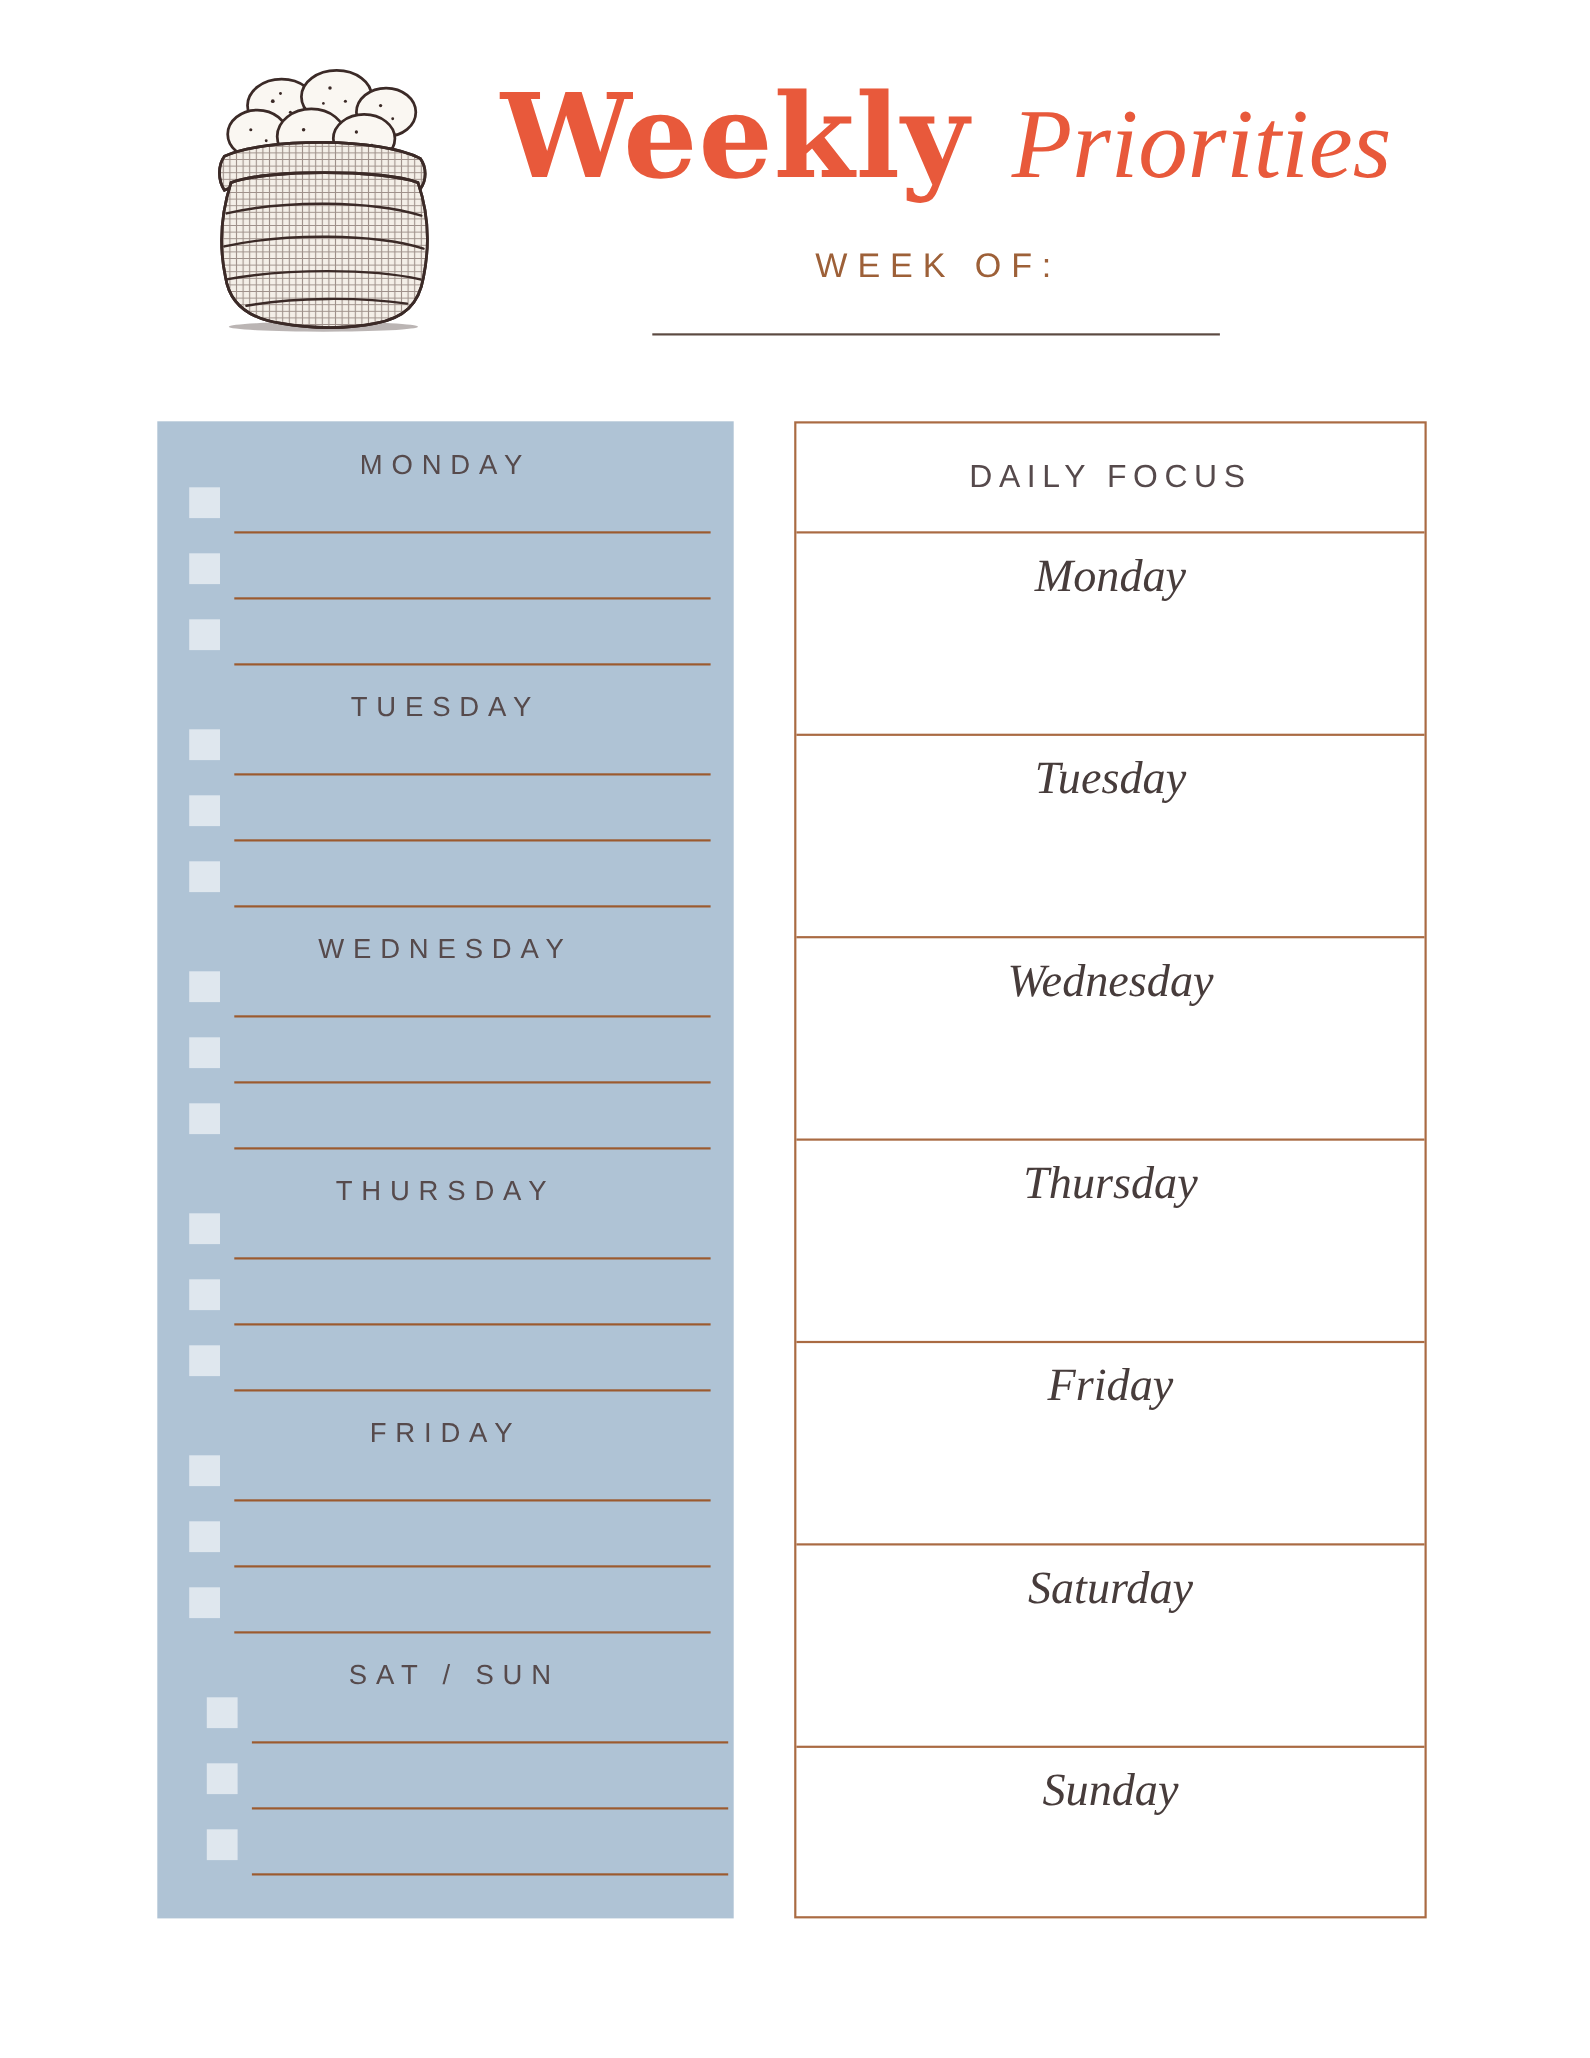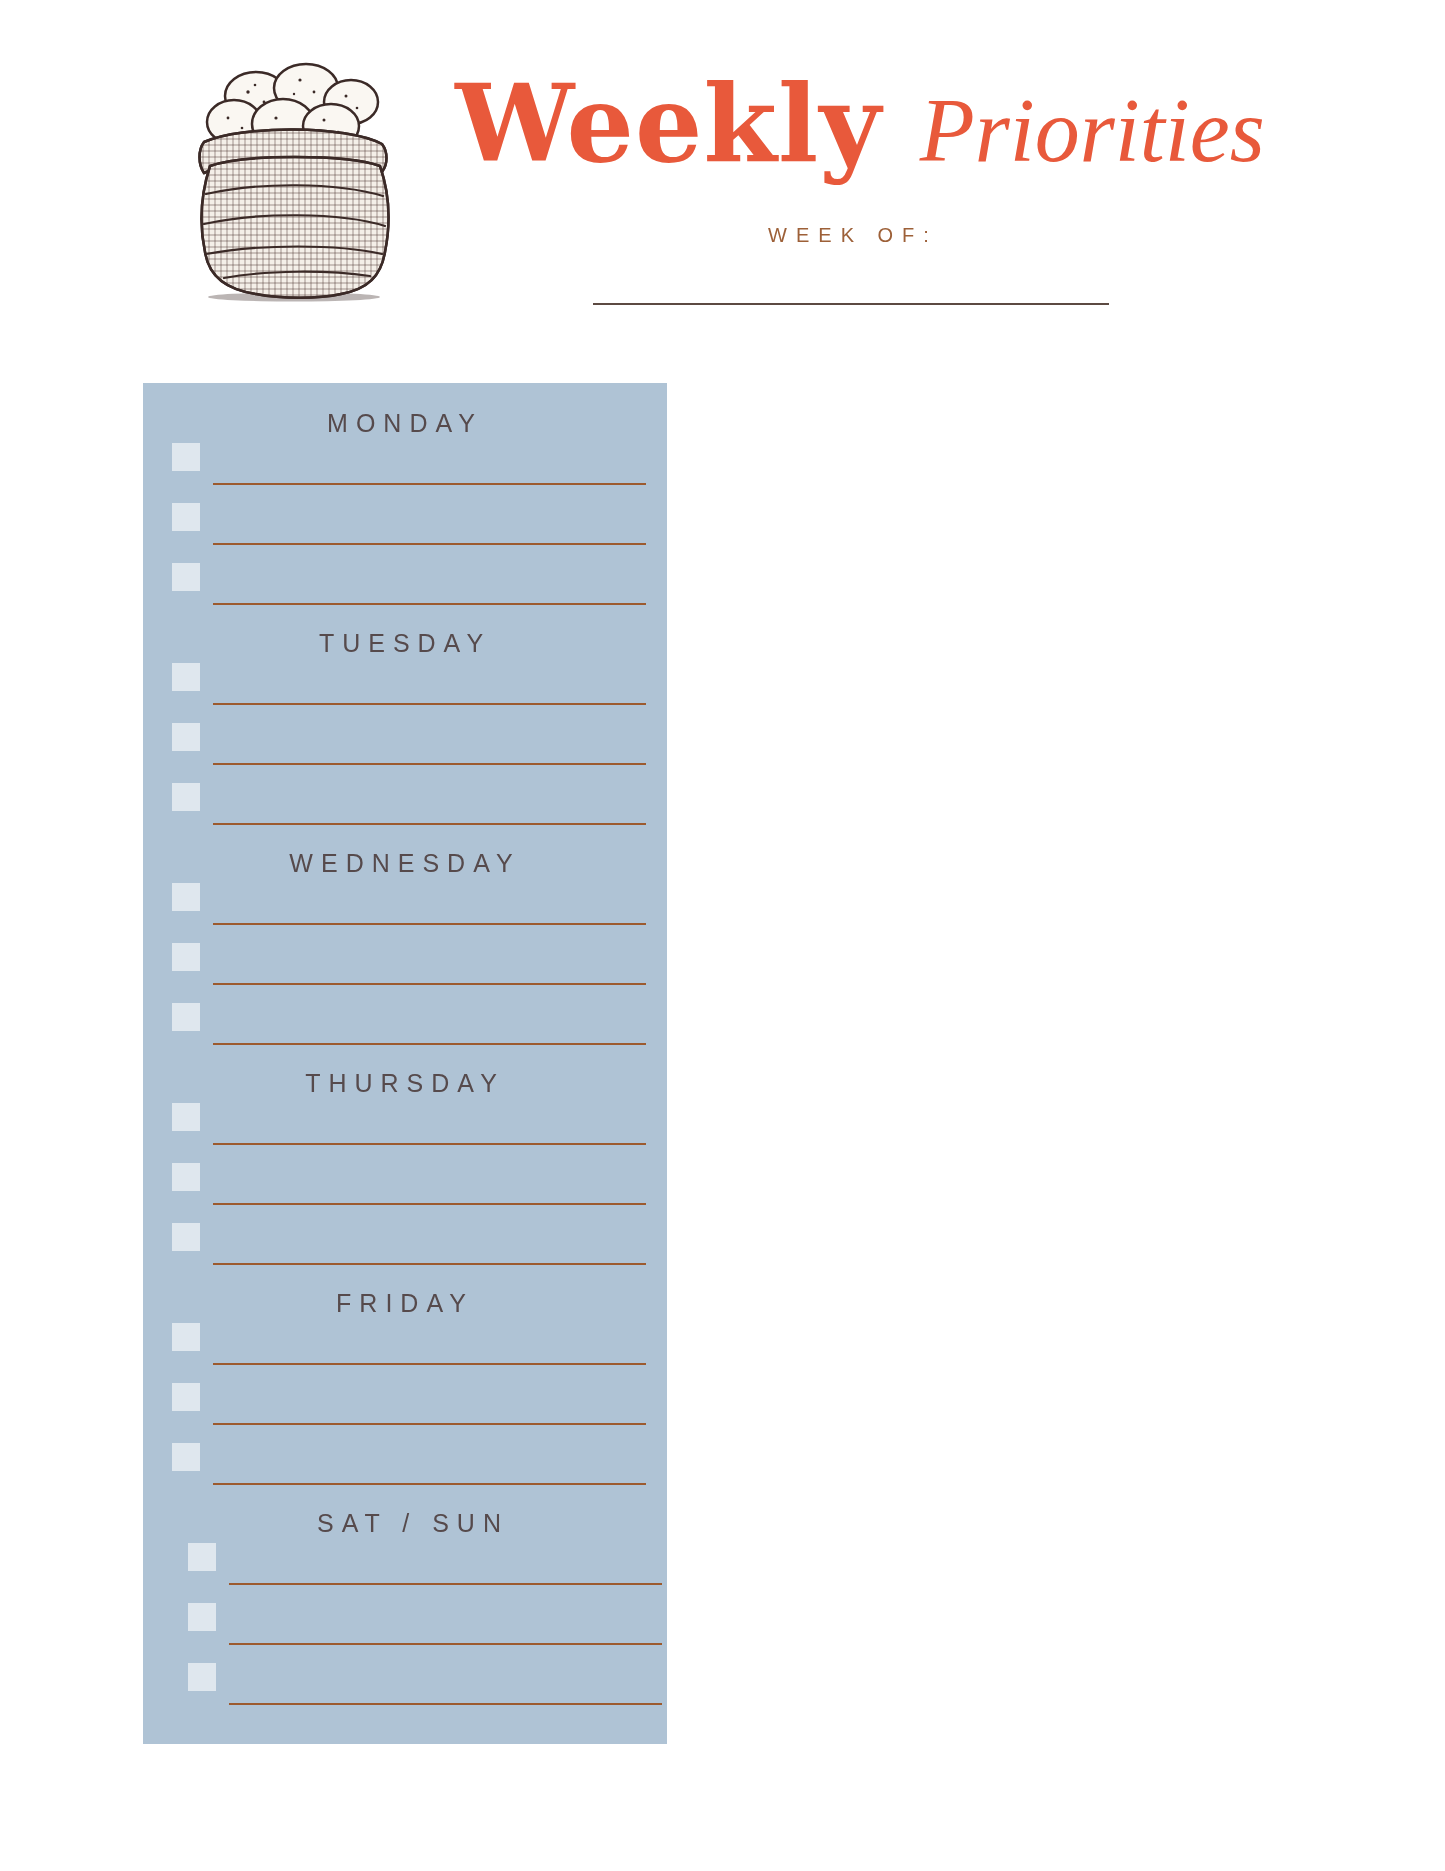--- a/index.html
+++ b/index.html
@@ -25,21 +25,21 @@
     color:var(--accent-orange, #e8593b); letter-spacing:1px;
   }
   .title-priorities {
     font-family:"Liberation Serif",serif; font-style:italic;
     font-size:90px; line-height:1;
     color:var(--accent-orange, #e8593b);
     margin-left:20px;
   }
   .week-of {
     position:absolute; left:553px; top:224px; width:600px;
-    text-align:center; font-size:20px; letter-spacing:9px;
+    text-align:center; font-size:31px; letter-spacing:9px;
     color:var(--label-brown, #9d6038);
   }
   .week-line {
     position:absolute; left:593px; top:303px; width:516px; height:2px;
     background:var(--divider-dark, #5c4a42);
   }
 
   
   .todo-panel {
     position:absolute; left:143px; top:383px; width:524px; height:1361px;
@@ -206,14 +206,39 @@
       <span class="checkbox cb-0"></span>
       <span class="checkbox cb-1"></span>
       <span class="checkbox cb-2"></span>
       <span class="todo-line tl-0"></span>
       <span class="todo-line tl-1"></span>
       <span class="todo-line tl-2"></span>
     </section>
 
   </div>
 
+  <div class="focus-table">
+    <div class="focus-header">DAILY FOCUS</div>
+
+    <div class="focus-row">
+      <div class="focus-day">Monday</div>
+    </div>
+    <div class="focus-row">
+      <div class="focus-day">Tuesday</div>
+    </div>
+    <div class="focus-row">
+      <div class="focus-day">Wednesday</div>
+    </div>
+    <div class="focus-row">
+      <div class="focus-day">Thursday</div>
+    </div>
+    <div class="focus-row">
+      <div class="focus-day">Friday</div>
+    </div>
+    <div class="focus-row">
+      <div class="focus-day">Saturday</div>
+    </div>
+    <div class="focus-row">
+      <div class="focus-day">Sunday</div>
+    </div>
+  </div>
 
 </div>
 
 </body></html>

